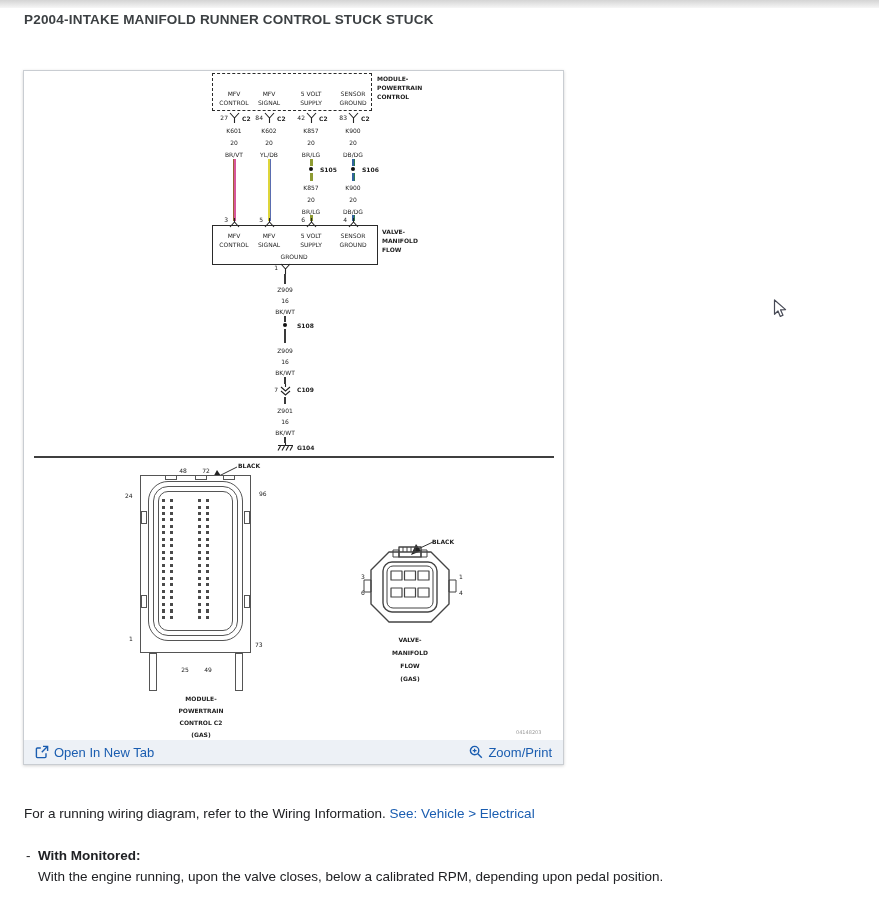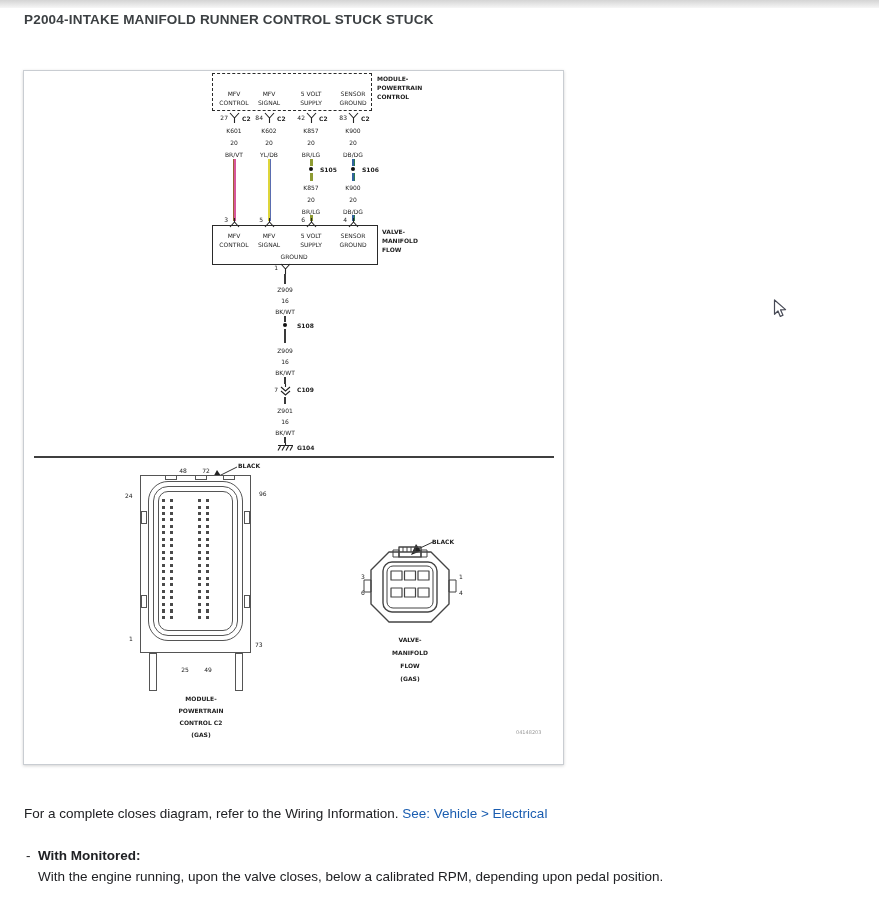--- a/index.html
+++ b/index.html
@@ -255,22 +255,44 @@
       <span class="dlabel la" style="left:100px;top:53px;">4</span>
       <span class="dlabel b" style="left:51px;top:100px;">VALVE-</span>
       <span class="dlabel b" style="left:51px;top:113px;">MANIFOLD</span>
       <span class="dlabel b" style="left:51px;top:126px;">FLOW</span>
       <span class="dlabel b" style="left:51px;top:139px;">(GAS)</span>
     </div>
 
     <span class="dlabel la tiny" style="left:492px;top:658px;">04148203</span>
   </div>
 
+  <div class="toolbar">
+    <span class="tlink">
+      <svg width="14" height="14" viewBox="0 0 14 14">
+          <g fill="none" stroke="#1a5db0" stroke-width="1.4">
+            <path d="M11 8.2 V11.6 A1 1 0 0 1 10 12.6 H2.4 A1 1 0 0 1 1.4 11.6 V4 A1 1 0 0 1 2.4 3 H5.8"></path>
+            <path d="M8 1.4 H12.6 V6"></path>
+            <path d="M12.4 1.6 L6.8 7.2"></path>
+          </g>
+        </svg>
+      <span>Open In New Tab</span>
+    </span>
+    <span class="tlink">
+      <svg width="14" height="14" viewBox="0 0 14 14">
+          <g fill="none" stroke="#1a5db0" stroke-width="1.4">
+            <circle cx="5.6" cy="5.6" r="4.2"></circle>
+            <path d="M8.8 8.8 L12.8 12.8"></path>
+            <path d="M5.6 3.7 V7.5 M3.7 5.6 H7.5" stroke-width="1.2"></path>
+          </g>
+        </svg>
+      <span>Zoom/Print</span>
+    </span>
+  </div>
 </div>
 
-<div class="para"><span>For a complete closes diagram, </span><span class="bold">refer to the Wiring Information.</span><span class="link"> See: Vehicle &gt; Electrical</span></div>
+<div class="para"><span>For a running wiring diagram, </span><span class="bold">refer to the Wiring Information.</span><span class="link"> See: Vehicle &gt; Electrical</span></div>
 <span class="bullet-dash">-</span>
 <span class="bullet-title">With Monitored:</span>
 <span class="bullet-body">With the engine running, upon the valve closes, below a calibrated RPM, depending upon pedal position.</span>
 
 <svg class="cursor" width="16" height="20">
   <path d="M1.5 1 L1.5 15.3 L5 12 L7.3 17.4 L10 16.2 L7.6 10.9 L12.6 10.6 Z" fill="#ffffff" stroke="#474a56" stroke-width="1.2" stroke-linejoin="round"></path>
 </svg>
 
 </body></html>

